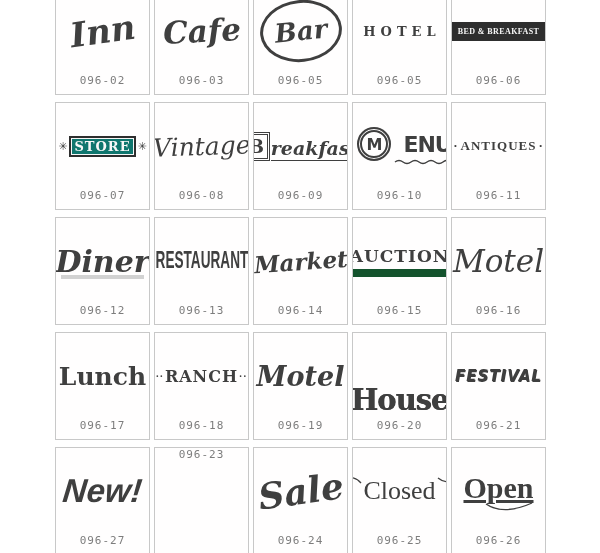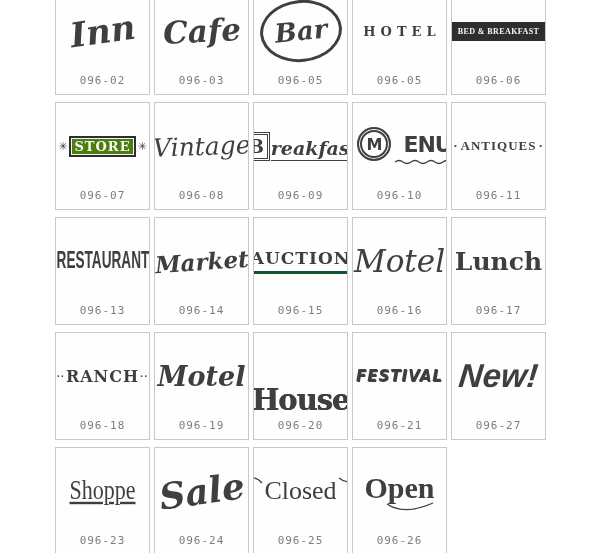--- a/index.html
+++ b/index.html
@@ -25,21 +25,21 @@
 
   
   .v-inn      { font:bold italic 34px "DejaVu Serif", serif; transform:rotate(-8deg); }
   .v-cafe     { font:bold italic 31px "DejaVu Serif", serif; transform:rotate(-3deg); }
   .v-bar      { display:flex; align-items:center; justify-content:center;
                 width:76px; height:56px; border:3.5px solid #3f3f3f; border-radius:50%;
                 transform:rotate(-6deg); font:bold italic 26px "DejaVu Serif", serif; }
   .v-hotel    { font:bold 13px "DejaVu Serif", serif; letter-spacing:5px; margin-right:-5px; }
   .v-bnb      { background:#2e2e2e; color:#f7f7f7; font:bold 8px "Liberation Serif", serif;
                 letter-spacing:.4px; padding:5px 7px; }
-  .banner     { background:#4d7c0f; color:#f7f7f7; font:bold 13px "DejaVu Serif", serif;
+  .banner     { background:#0f766e; color:#f7f7f7; font:bold 13px "DejaVu Serif", serif;
                 letter-spacing:1px; padding:3px 5px;
                 box-shadow:inset 0 0 0 2px #2e2e2e, inset 0 0 0 3px #f7f7f7; }
   .orn        { color:#3f3f3f; font-size:11px; margin:0 2px; }
   .v-store    { display:flex; align-items:center; }
   .v-vintage  { font:italic 25px "DejaVu Serif", serif; transform:rotate(-2deg); }
   .v-breakfast{ display:flex; align-items:flex-end; }
   .init-box   { border:3px double #3f3f3f; padding:1px 3px; font:bold 18px "DejaVu Serif", serif; margin-right:1px; }
   .bk-rest    { font:bold italic 19px "DejaVu Serif", serif; border-bottom:1.5px solid #3f3f3f; padding-bottom:1px; }
   .v-menu     { display:flex; flex-direction:column; align-items:center; }
   .menu-row   { display:flex; align-items:center; }
@@ -50,35 +50,35 @@
                 font:bold 16px "DejaVu Sans", sans-serif; flex:0 0 auto; }
   .menu-rest  { font:bold 22px "DejaVu Sans", sans-serif; letter-spacing:-1px; margin-left:12px; }
   .menu-wave  { align-self:flex-end; margin-top:-3px; margin-right:2px; }
   .v-antiques { display:flex; align-items:center; font:bold 13px "Liberation Serif", serif; letter-spacing:1px; }
   .sep        { margin:0 2px; font-weight:bold; }
   .v-diner    { position:relative; z-index:1; font:bold italic 30px "DejaVu Serif", serif; }
   .diner-bar  { position:absolute; left:5px; right:5px; bottom:25px; height:4px; background:#d2d2d2; }
   .v-restaurant{ font:bold 17px "Liberation Sans", sans-serif; transform:scale(.8,1.4); }
   .v-market   { font:bold italic 23px "DejaVu Serif", serif; transform:rotate(-4deg); }
   .v-auction  { font:bold 17px "DejaVu Serif", serif; letter-spacing:1px;
-                border-bottom:3px solid #14532d; padding-bottom:3px; }
+                border-bottom:8px solid #14532d; padding-bottom:3px; }
   .v-wine     { font:italic 31px "DejaVu Serif", serif; }
   .v-lunch    { font:bold 25px "DejaVu Serif", serif; }
   .v-ranch    { display:flex; align-items:center; font:bold 16px "DejaVu Serif", serif; letter-spacing:1px; }
   .ranch-orn  { font-size:9px; letter-spacing:1px; margin:0 1px; }
   .v-motel    { font:bold italic 27px "DejaVu Serif", serif;text-align:right; }
   .v-house    { font:bold 29px "DejaVu Serif", serif; letter-spacing:-1px; text-shadow:.5px 0 0 #3f3f3f;margin-top:48px; }
   .v-festival { font:bold italic 15px "DejaVu Sans", sans-serif; letter-spacing:1px; text-shadow:.6px .6px 0 #3f3f3f; }
   .v-new      { font:bold italic 33px "Liberation Sans", sans-serif; transform:skewX(-6deg); }
   .v-shoppe   { font:22px "Liberation Serif", serif; transform:scaleY(1.2);
                 text-decoration:underline; text-underline-offset:2px; }
   .v-sale     { font:bold italic 36px "DejaVu Serif", serif; transform:rotate(-8deg); }
   .v-closed   { display:flex; flex-direction:row; }
   .closed-word{ font:26px "Liberation Serif", serif; }
-  .v-open     { display:flex; flex-direction:column; align-items:center; }
+  .v-open     { display:flex; flex-direction:column; align-items:center;text-decoration:underline; }
   .open-word  { font:bold 30px "Liberation Serif", serif; }
   .flourish   { display:block; }
 </style>
 </head>
 <body>
 
 <div class="grid">
 
   <div class="cell">
     <div class="art-wrap">
@@ -165,20 +165,27 @@
     <div class="art-wrap">
       <div class="art v-antiques">
         <span class="sep">·</span>
         <span>ANTIQUES</span>
         <span class="sep">·</span>
       </div>
     </div>
     <div class="code">096-11</div>
   </div>
 
+  <div class="cell">
+    <div class="art-wrap">
+      <div class="diner-bar"></div>
+      <div class="art v-diner">Diner</div>
+    </div>
+    <div class="code">096-12</div>
+  </div>
 
   <div class="cell">
     <div class="art-wrap">
         <div class="art v-restaurant">RESTAURANT</div>
       </div>
     <div class="code">096-13</div>
   </div>
 
   <div class="cell">
     <div class="art-wrap">
@@ -241,23 +248,20 @@
   </div>
 
   <div class="cell">
     <div class="art-wrap">
         <div class="art v-new">New!</div>
       </div>
     <div class="code">096-27</div>
   </div>
 
   <div class="cell">
-    <div class="art-wrap">
-        <div class="art v-shoppe">Shoppe</div>
-      </div>
     <div class="code">096-23</div>
   </div>
 
   <div class="cell">
     <div class="art-wrap">
         <div class="art v-sale">Sale</div>
       </div>
     <div class="code">096-24</div>
   </div>
 

